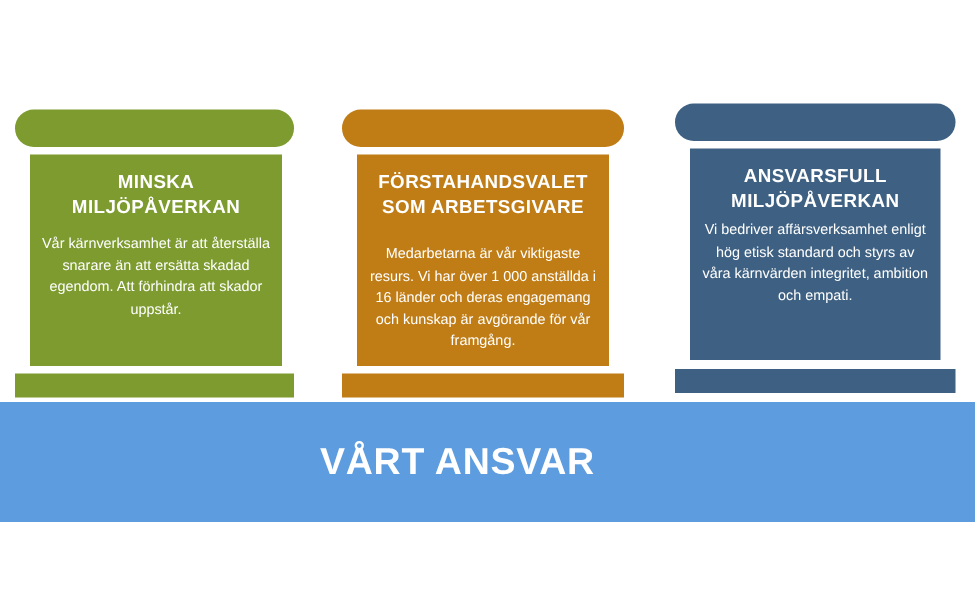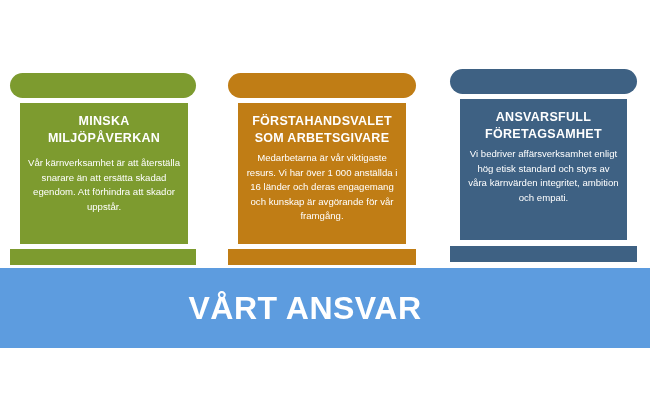--- a/index.html
+++ b/index.html
@@ -73,38 +73,38 @@
   #col-orange .cap   { left: 228px; top: 73px;  width: 188px; height: 25px; background: #C07D15; }
   #col-orange .shaft { left: 238px; top: 103px; width: 168px; height: 141px; background: #C07D15; }
   #col-orange .base  { left: 228px; top: 249px; width: 188px; height: 16px; background: #C07D15; }
 
   
   #col-blue .cap   { left: 450px; top: 69px;  width: 187px; height: 25px; background: #3E6183; }
   #col-blue .shaft { left: 460px; top: 99px;  width: 167px; height: 141px; background: #3E6183; }
   #col-blue .base  { left: 450px; top: 246px; width: 187px; height: 16px; background: #3E6183; }
 
   
-  #col-orange .p-title { margin-bottom: 4px; }
+  #col-orange .p-title { margin-bottom: 16px; }
   #col-blue .p-title   { margin-bottom: 4px; }
 
   
   #banner {
     position: absolute;
     left: 0;
     top: 268px;
     width: 650px;
     height: 80px;
     background: #5D9CDF;
     display: flex;
     align-items: center;
     justify-content: center;
   }
   #banner-text {
     color: #ffffff;
-    font-size: 32px;
+    font-size: 25px;
     font-weight: 700;
     letter-spacing: 0.5px;
     text-align: center;
     margin-right: 40px;
     line-height: 1;
   }
 </style>
 </head>
 <body>
 
@@ -127,21 +127,21 @@
 SOM ARBETSGIVARE</div>
       <div class="p-body">Medarbetarna är vår viktigaste resurs. Vi har över 1 000 anställda i 16 länder och deras engagemang och kunskap är avgörande för vår framgång.</div>
     </div>
     <div class="base"></div>
   </div>
 
   <div class="pillar" id="col-blue">
     <div class="cap"></div>
     <div class="shaft">
       <div class="p-title">ANSVARSFULL
-FÖRETAGSAMHET</div>
+MILJÖPÅVERKAN</div>
       <div class="p-body">Vi bedriver affärsverksamhet enligt hög etisk standard och styrs av våra kärnvärden integritet, ambition och empati.</div>
     </div>
     <div class="base"></div>
   </div>
 
   <div id="banner">
     <div id="banner-text">VÅRT ANSVAR</div>
   </div>
 
 </div>

